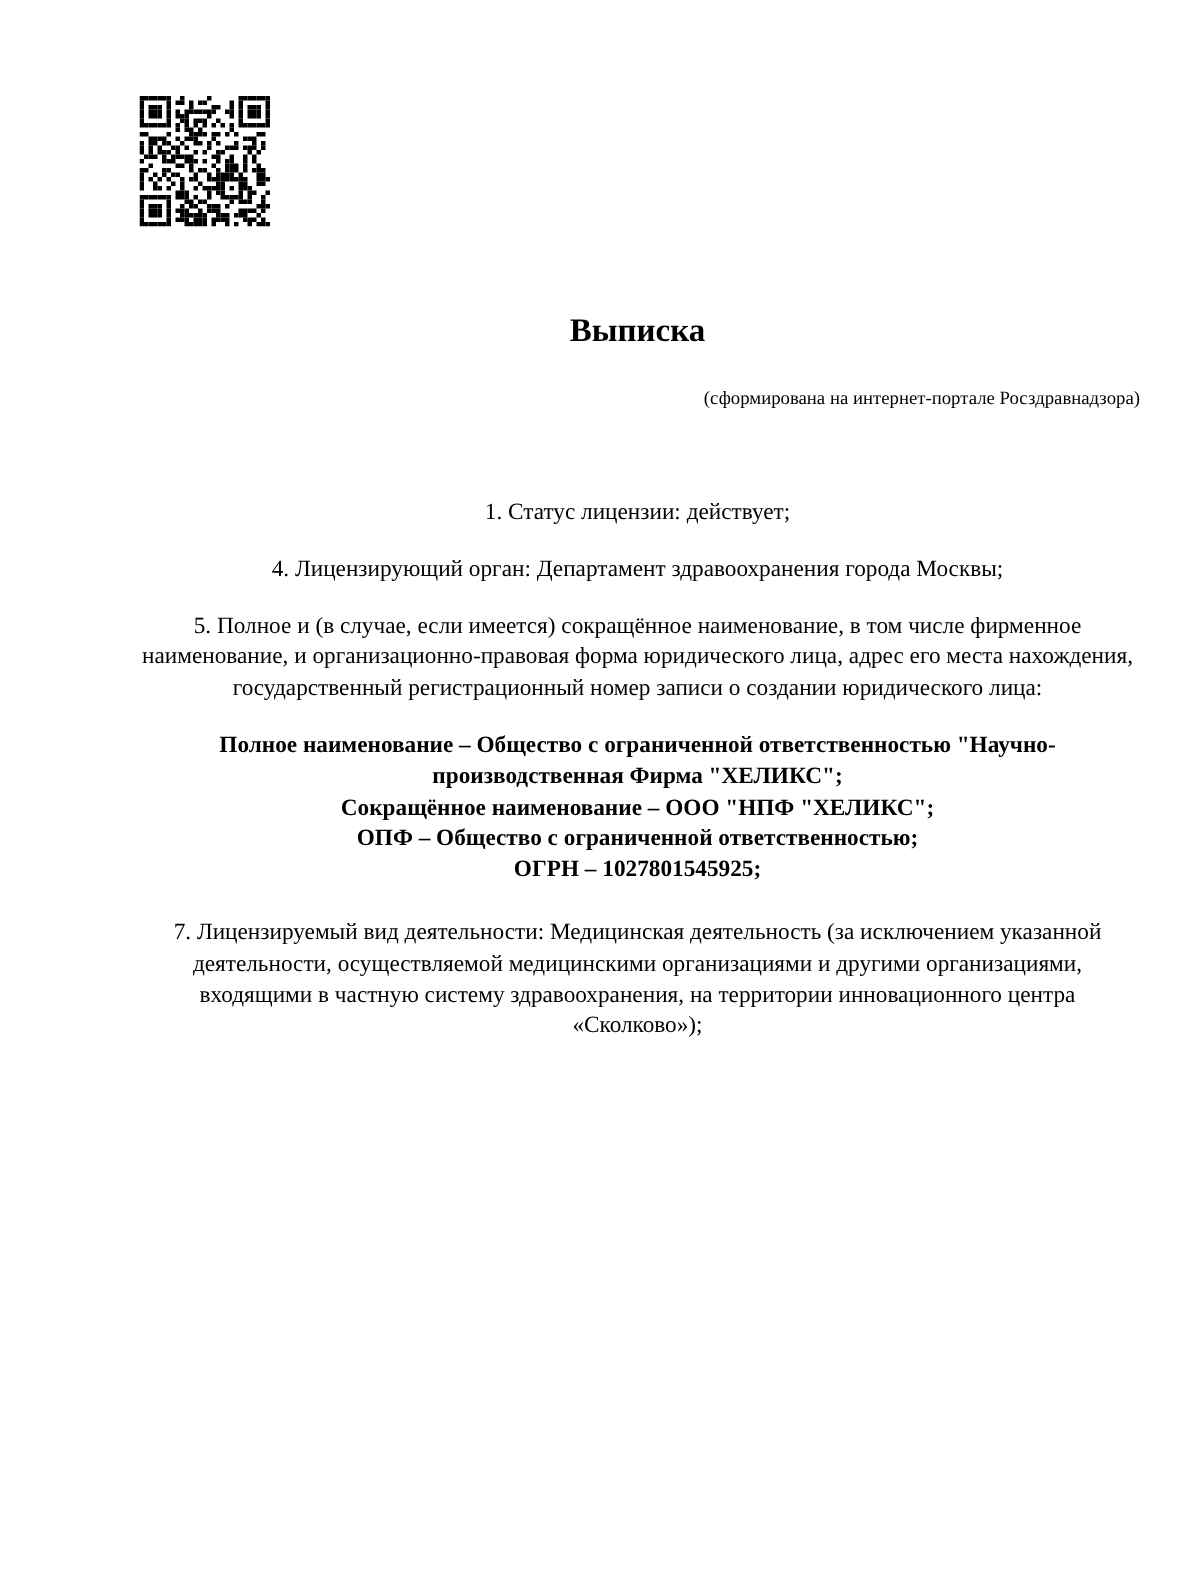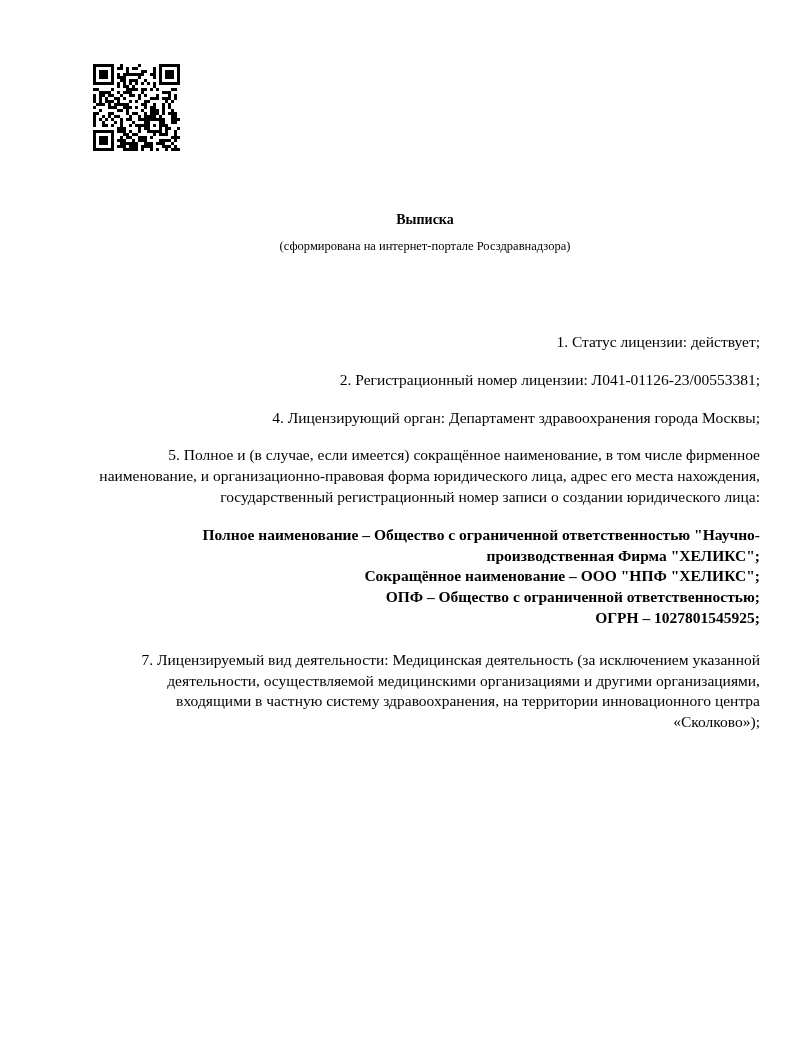--- a/index.html
+++ b/index.html
@@ -22,36 +22,36 @@
   }
   .header {
     position: absolute;
     left: 90px;
     top: 206px;
     width: 670px;
   }
   .title {
     text-align: center;
     font-weight: bold;
-    font-size: 14px;
+    font-size: 22px;
     line-height: 27px;
   }
   .note {
-    text-align: center;
+    text-align: right;
     font-size: 12.5px;
-    margin-top: 6px;
+    margin-top: 25px;
   }
   .doc-body {
     position: absolute;
     left: 90px;
     top: 332px;
     width: 670px;
     font-size: 15.5px;
     line-height: 20.8px;
-    text-align: right;
+    text-align: center;
   }
   .doc-body p { margin: 0 0 17px 0; }
   .org-block { margin: 0 0 21px 0; font-weight: bold; }
 </style>
 </head>
 <body>
 
 <div class="page">
 
   <div class="qr">
@@ -472,21 +472,20 @@
 
   <div class="header">
     <div class="title">
       <div>Выписка</div>
     </div>
     <div class="note">(сформирована на интернет-портале Росздравнадзора)</div>
   </div>
 
   <div class="doc-body">
     <p>1. Статус лицензии: действует;</p>
-    <p>2. Регистрационный номер лицензии: Л041-01126-23/00553381;</p>
     <p>4. Лицензирующий орган: Департамент здравоохранения города Москвы;</p>
     <p>5. Полное и (в случае, если имеется) сокращённое наименование, в том числе фирменное наименование, и организационно-правовая форма юридического лица, адрес его места нахождения, государственный регистрационный номер записи о создании юридического лица:</p>
 
     <div class="org-block">
       <div>Полное наименование – Общество с ограниченной ответственностью "Научно-производственная Фирма "ХЕЛИКС";</div>
       <div>Сокращённое наименование – ООО "НПФ "ХЕЛИКС";</div>
       <div>ОПФ – Общество с ограниченной ответственностью;</div>
       <div>ОГРН – 1027801545925;</div>
     </div>
 

